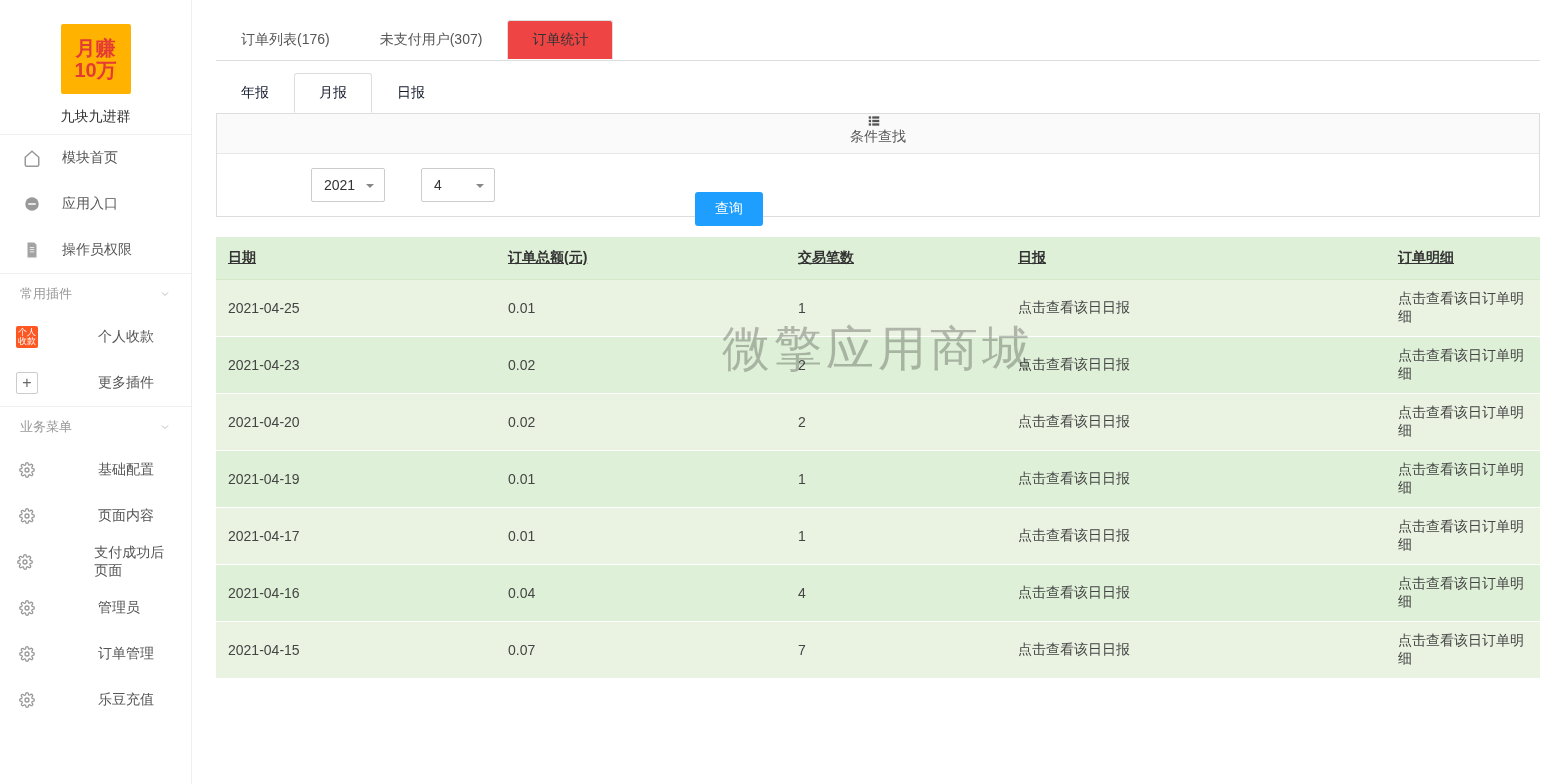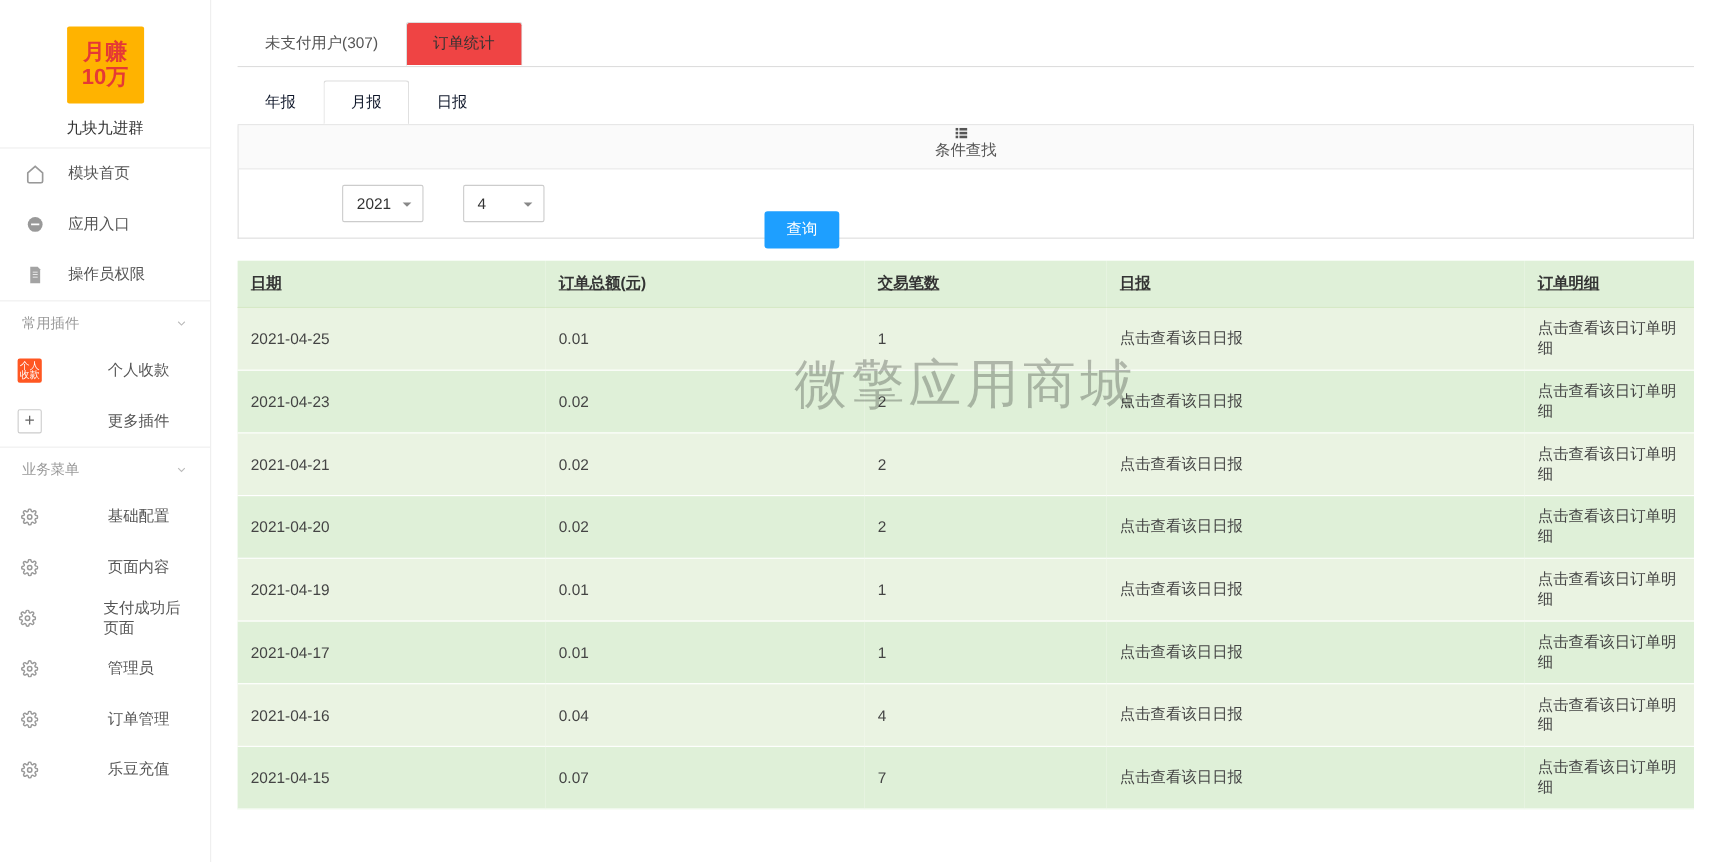--- a/index.html
+++ b/index.html
@@ -32,21 +32,21 @@
 .sub-tab.active { border: 1px solid #ddd; border-bottom: 1px solid #fff; background: #fff; border-radius: 3px 3px 0 0; z-index: 2; }
 .sub-tabs-line { border-bottom: 1px solid #ddd; margin-top: -1px; }
 
 .filter-panel { margin: 0 24px 0 24px; border: 1px solid #ddd; border-top: none; }
 .filter-header { display: flex; align-items: center; height: 40px; padding: 0 14px; border-bottom: 1px solid #e8e8e8; background: #fafafa; color: #555; flex-direction: column; }
 .filter-header svg { margin-right: 8px; }
 .filter-body { display: flex; align-items: center; height: 62px; padding: 0 14px; gap: 0; }
 .filter-spacer { width: 80px; }
 .select { height: 34px; border: 1px solid #ccc; background: #fff; display: flex; align-items: center; padding: 0 28px 0 12px; position: relative; cursor: pointer; border-radius: 2px; }
 .select::after { content: ''; position: absolute; right: 10px; top: 15px; border: 4px solid transparent; border-top-color: #888; }
-.select.year { width: 74px; justify-content: center; }
+.select.year { width: 74px; }
 .select.month { width: 74px; margin-left: 36px; }
 .btn-query { margin-left: 200px; height: 34px; padding: 0 20px; background: #1e9fff; color: #fff; border: none; border-radius: 3px; cursor: pointer; font-size: 14px; margin-top: 48px; }
 
 
 .table-wrap { margin: 20px 24px 0 24px; position: relative; }
 .table { width: 100%; border-collapse: collapse; }
 .table th { background: #dff0d8; text-align: left; padding: 12px 12px; font-weight: bold; color: #333; border-bottom: 1px solid #d6e9c6; text-decoration: underline; }
 .table td { padding: 10px 12px; color: #444; }
 .table tbody tr:nth-child(odd) { background: #eaf3e2; }
 .table tbody tr:nth-child(even) { background: #dff0d8; }
@@ -193,20 +193,21 @@
             </svg>
     </span>
     <span>乐豆充值</span>
         </div>
       </div>
   </div>
 
   <div class="main">
 
     <div class="top-tabs">
+      <div class="top-tab"><span>订单列表(176)</span></div>
       <div class="top-tab"><span>未支付用户(307)</span></div>
       <div class="top-tab active"><span>订单统计</span></div>
     </div>
     <div class="top-tabs-line" style="margin: 0 24px;"></div>
 
     <div class="sub-tabs">
       <div class="sub-tab"><span>年报</span></div>
       <div class="sub-tab active"><span>月报</span></div>
       <div class="sub-tab"><span>日报</span></div>
     </div>
@@ -259,27 +260,20 @@
     <td class="link-cell">点击查看该日订单明细</td>
             </tr>
             <tr>
     <td>2021-04-23</td>
     <td>0.02</td>
     <td>2</td>
     <td class="link-cell">点击查看该日日报</td>
     <td class="link-cell">点击查看该日订单明细</td>
             </tr>
             <tr>
-    <td>2021-04-21</td>
-    <td>0.02</td>
-    <td>2</td>
-    <td class="link-cell">点击查看该日日报</td>
-    <td class="link-cell">点击查看该日订单明细</td>
-            </tr>
-            <tr>
     <td>2021-04-20</td>
     <td>0.02</td>
     <td>2</td>
     <td class="link-cell">点击查看该日日报</td>
     <td class="link-cell">点击查看该日订单明细</td>
             </tr>
             <tr>
     <td>2021-04-19</td>
     <td>0.01</td>
     <td>1</td>

